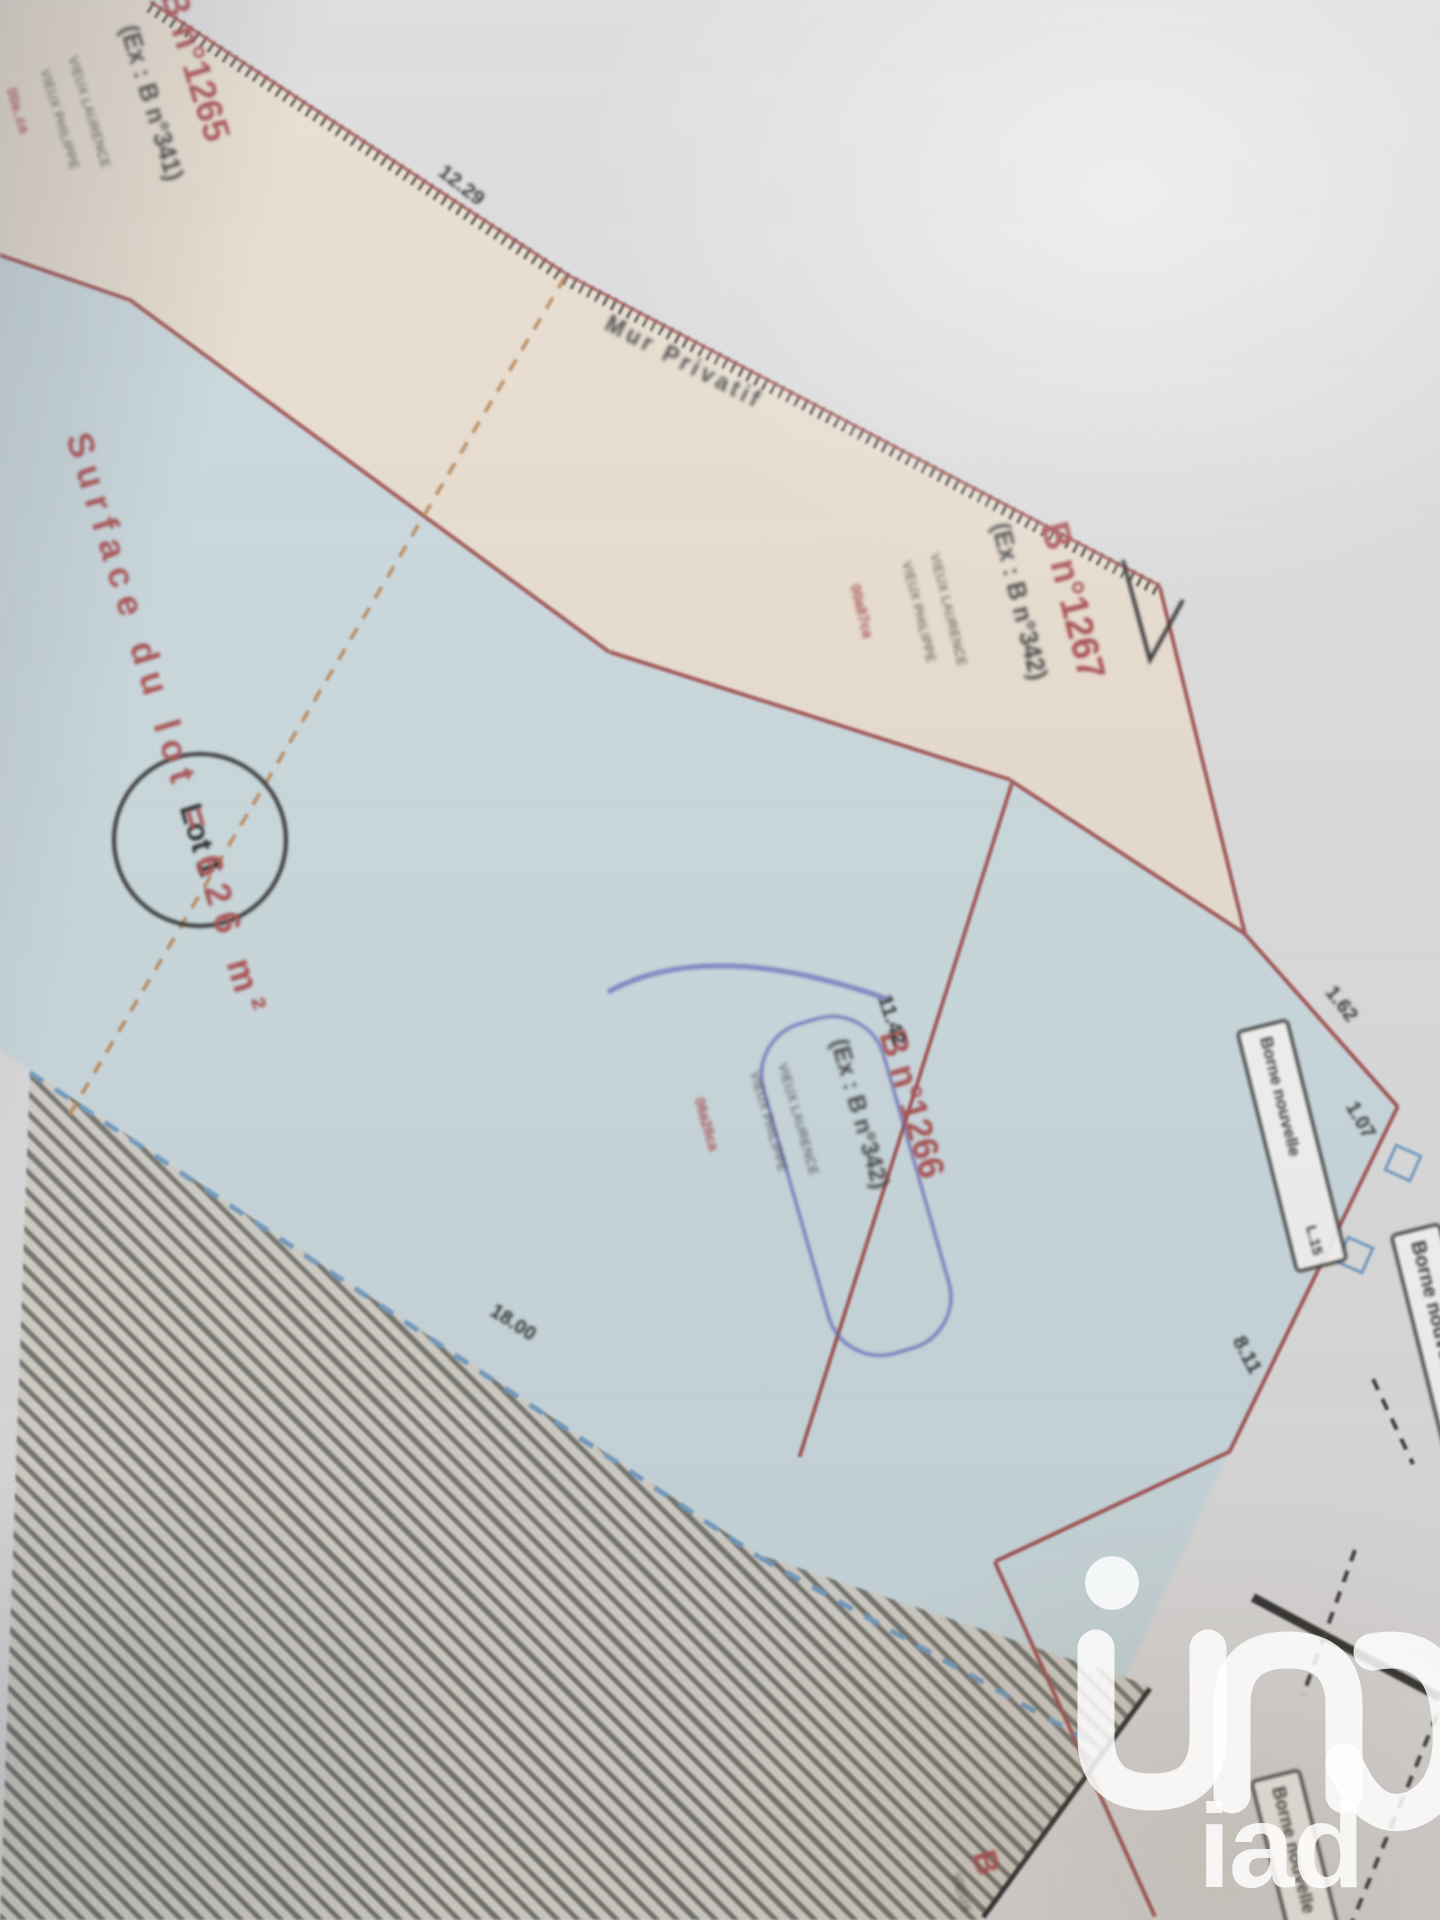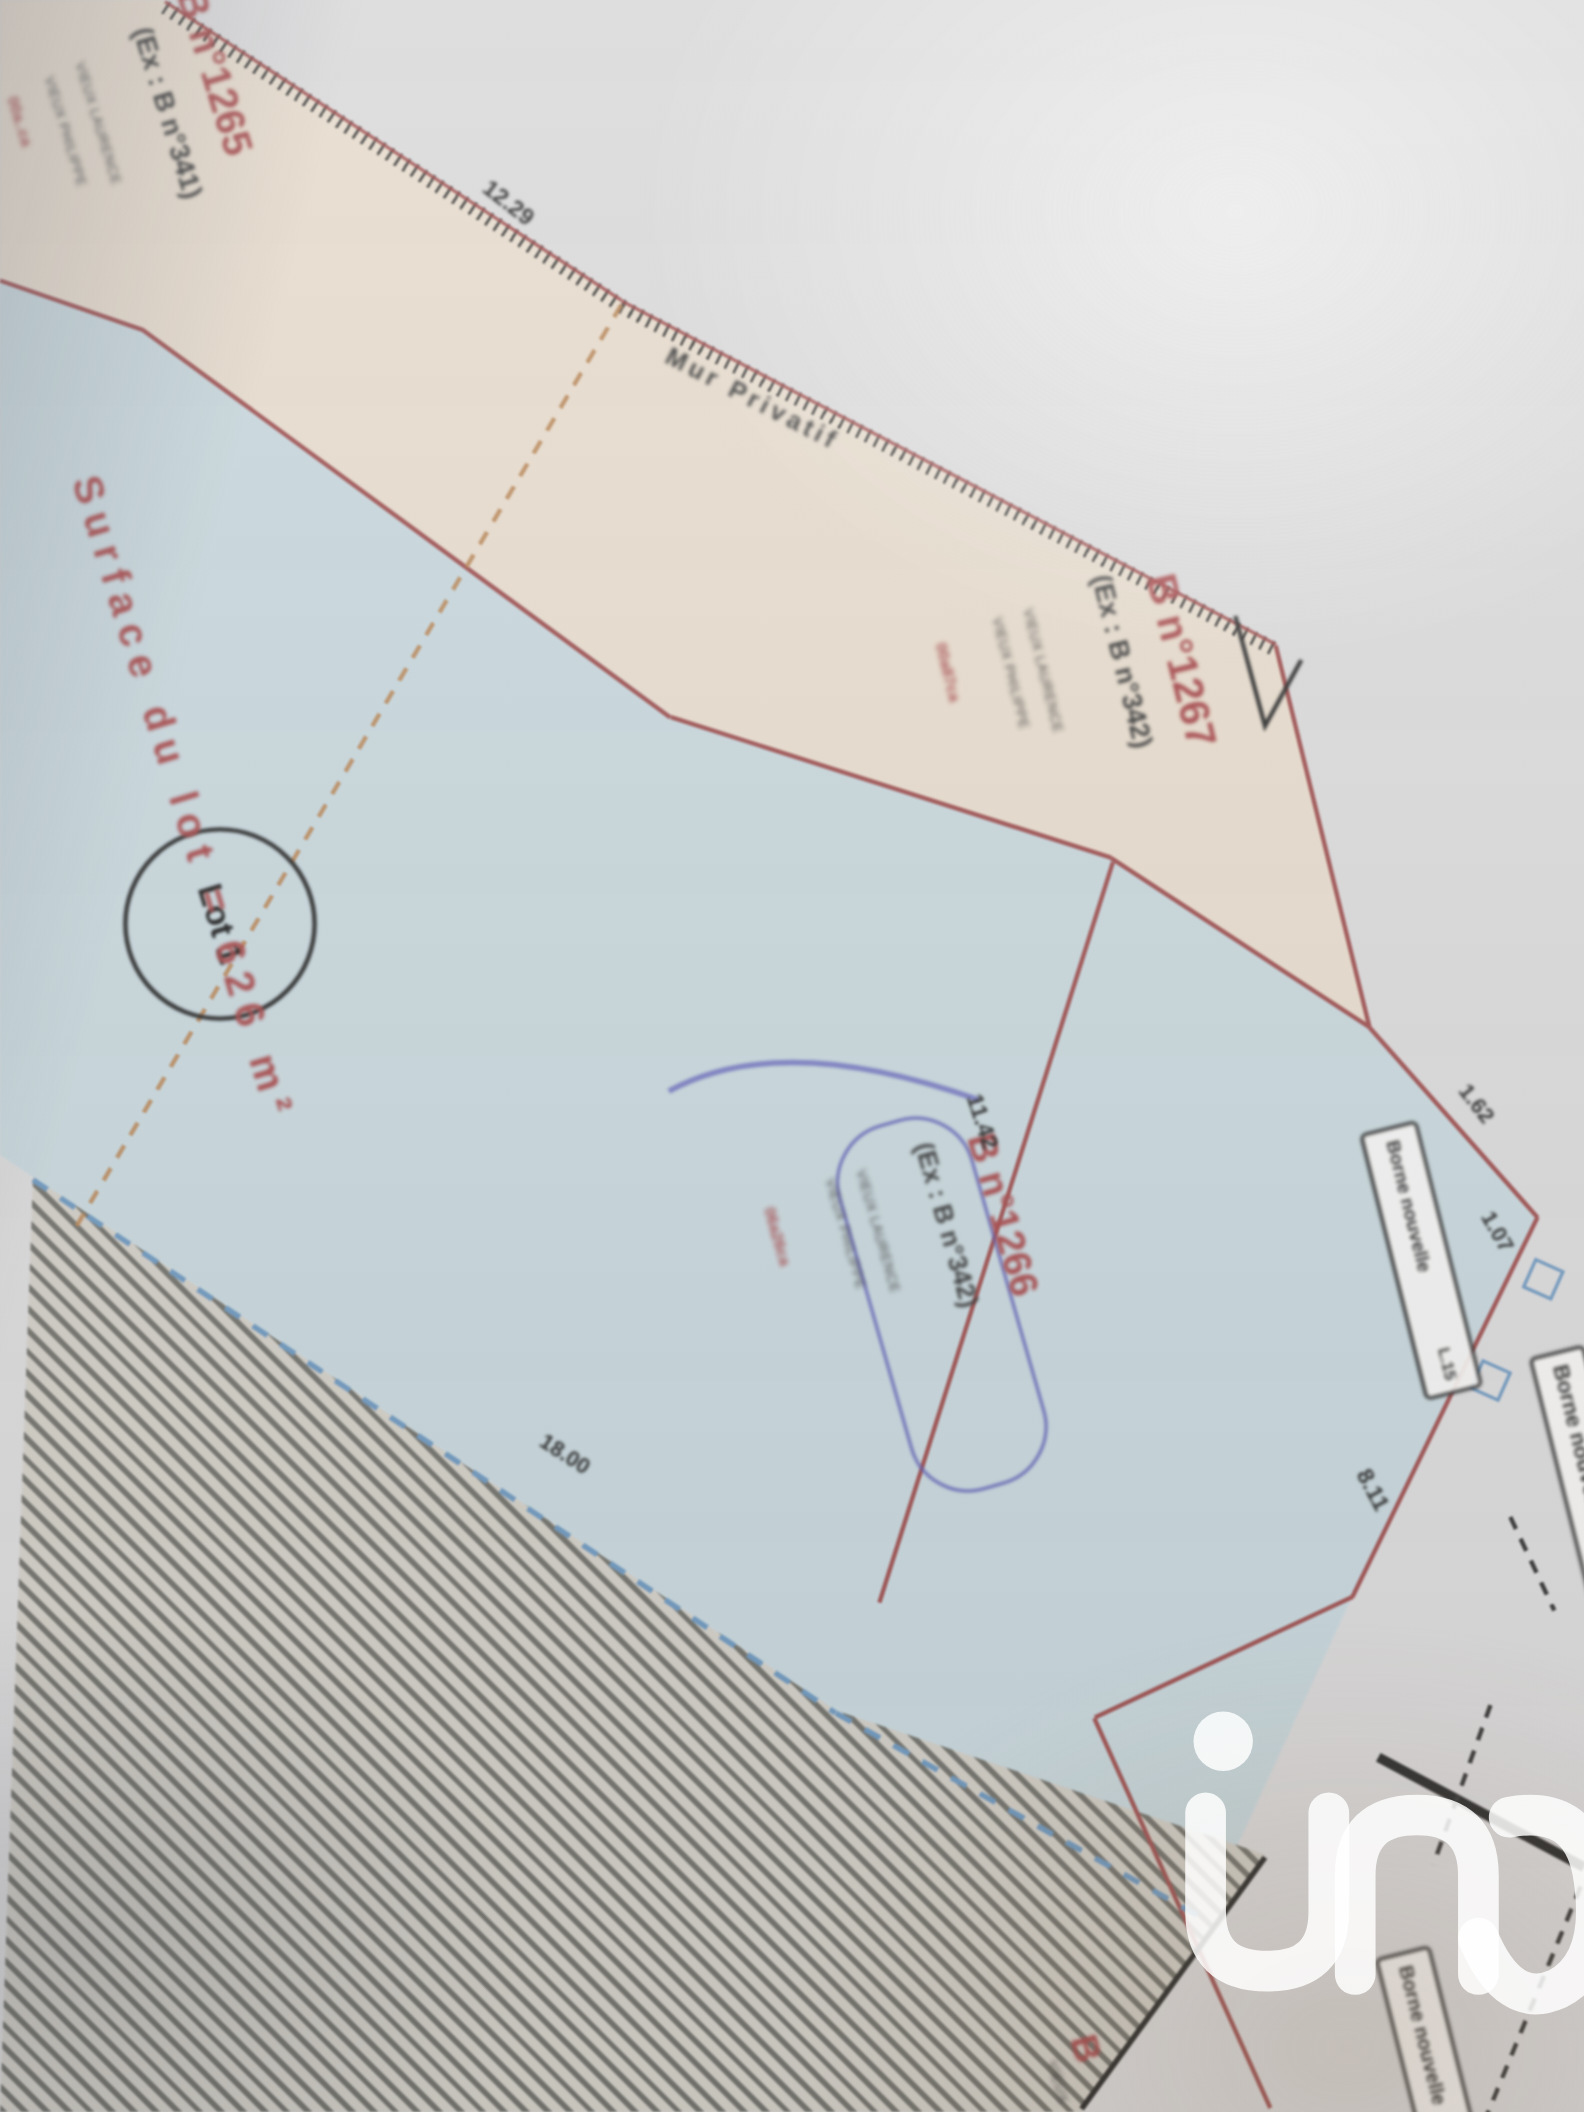--- a/index.html
+++ b/index.html
@@ -151,14 +151,15 @@
 
   <div id="watermark">
     <svg width="1440" height="1920">
       <g stroke="rgba(255,255,255,.84)" stroke-width="37" fill="none" stroke-linecap="round">
         <circle cx="1112" cy="1583" r="27" fill="rgba(255,255,255,.84)" stroke="none"></circle>
         <path d="M1096,1648 L1096,1738 Q1096,1792 1152,1792 Q1208,1792 1208,1738 L1208,1648"></path>
         <path d="M1232,1795 L1232,1705 Q1232,1650 1288,1650 Q1344,1650 1344,1705 L1344,1795"></path>
         <path d="M1344,1762 Q1372,1828 1416,1808 Q1462,1784 1448,1702 Q1436,1640 1372,1652"></path>
       </g>
     </svg>
+    <div id="wm-text">iad</div>
   </div>
 </div>
 
 </body></html>

